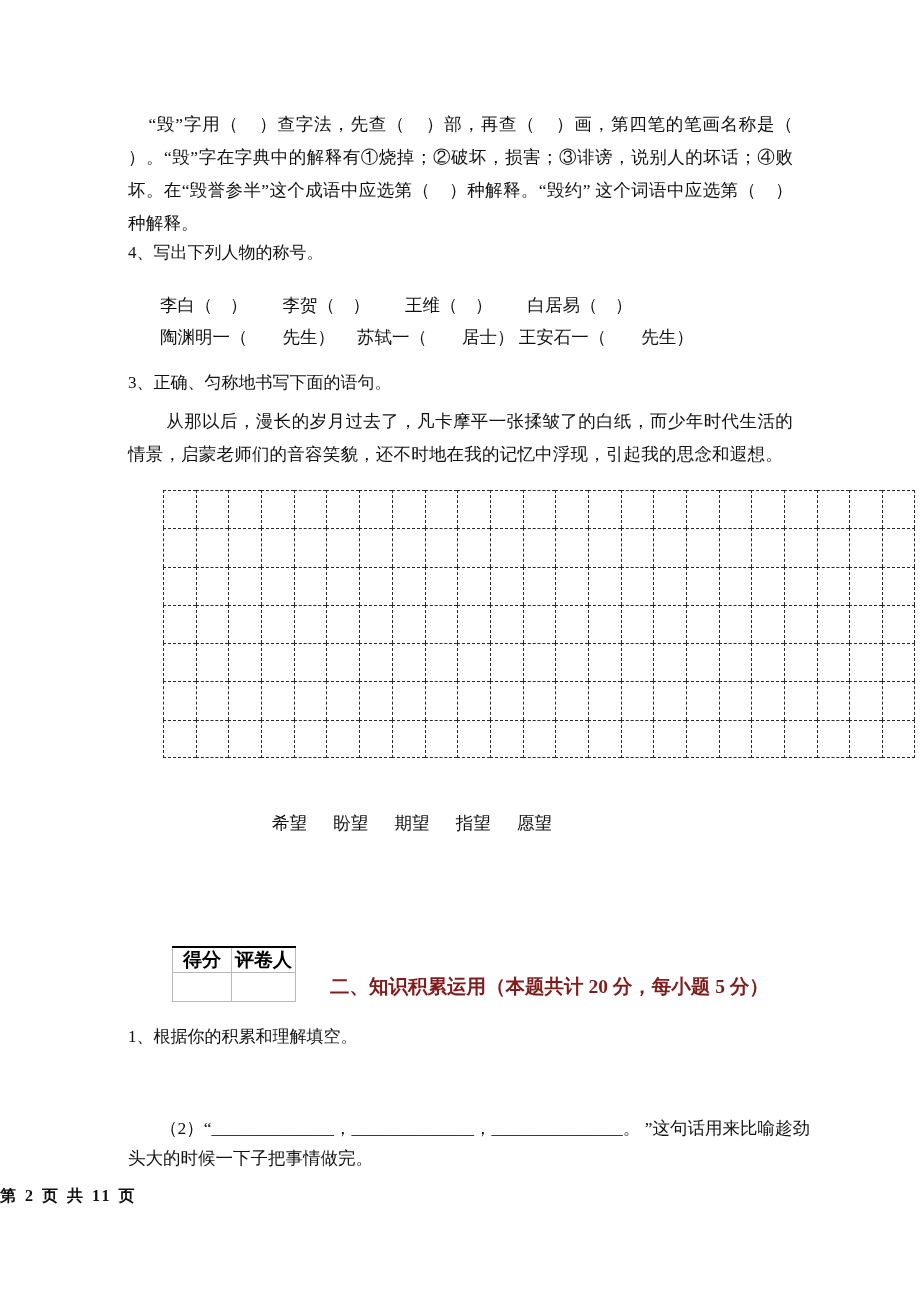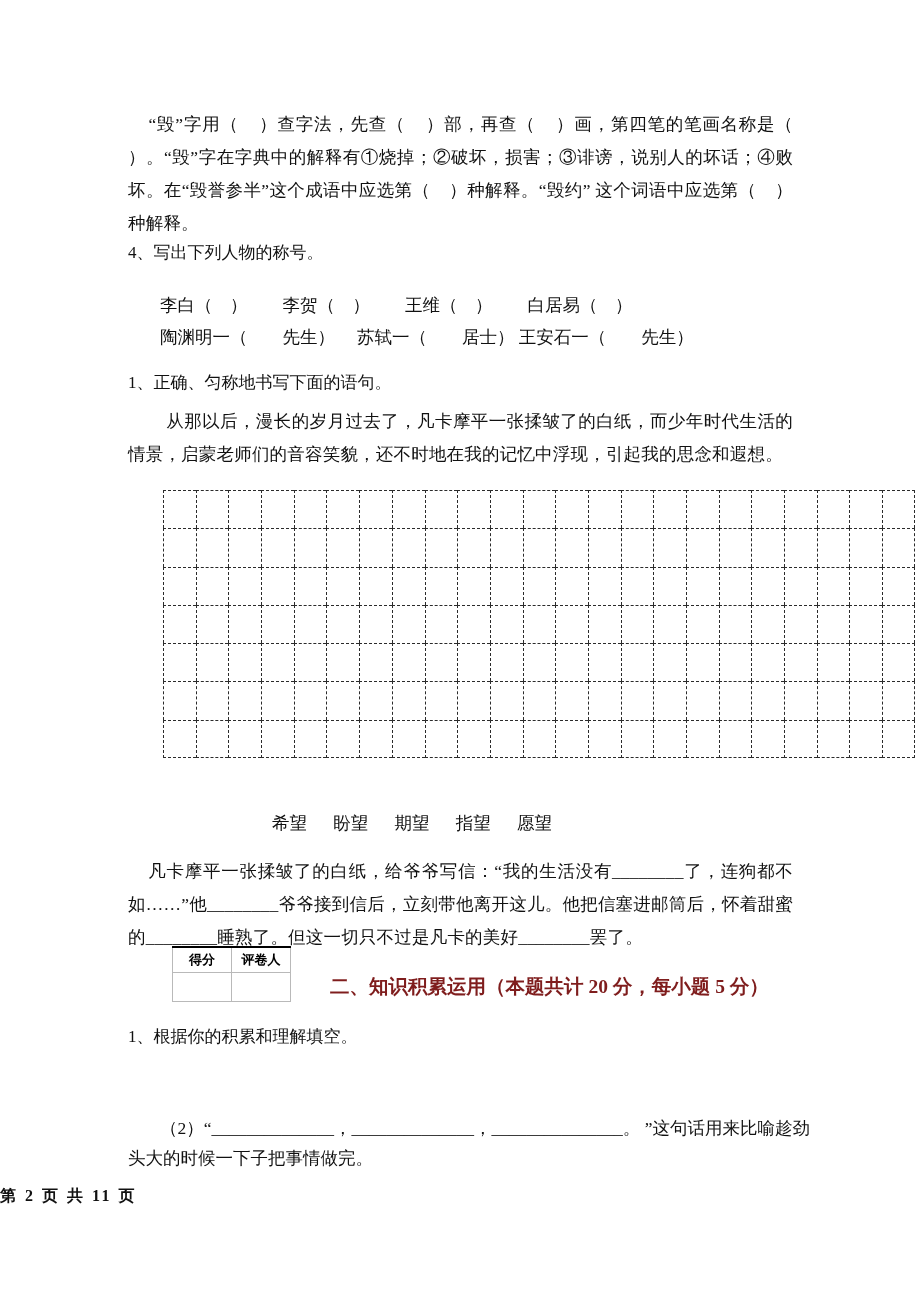--- a/index.html
+++ b/index.html
@@ -74,21 +74,21 @@
   #writing-grid .grid-cell:last-child {
     border-right: 1px dashed #2b2b2b;
   }
 
   
   #score-table {
     position: absolute;
     left: 172px;
     top: 946px;
     border-collapse: collapse;
-    font-size: 13px;
+    font-size: 19px;
     background: #fff;
   }
   #score-table td {
     border: 1px solid #b9b9b9;
     width: 52px;
     height: 24px;
     text-align: center;
     vertical-align: middle;
     padding: 0 3px;
     line-height: 24px;
@@ -133,21 +133,21 @@
 <div class="page">
 
   <div class="para" style="left:128px; top:108px; width:665px;">    “毁”字用（    ）查字法，先查（    ）部，再查（    ）画，第四笔的笔画名称是（    ）。“毁”字在字典中的解释有①烧掉；②破坏，损害；③诽谤，说别人的坏话；④败坏。在“毁誉参半”这个成语中应选第（    ）种解释。“毁约” 这个词语中应选第（    ）种解释。</div>
 
   <div class="q-label" style="left:128px; top:238px; width:600px;">4、写出下列人物的称号。</div>
 
   <div class="inline-row" style="left:160px; top:278px; width:700px;margin-top:12px;">李白（    ）        李贺（    ）        王维（    ）        白居易（    ）</div>
 
   <div class="inline-row" style="left:160px; top:322px; width:730px;">陶渊明一（        先生）     苏轼一（        居士） 王安石一（        先生）</div>
 
-  <div class="q-label" style="left:128px; top:368px; width:600px;">1、正确、匀称地书写下面的语句。</div>
+  <div class="q-label" style="left:128px; top:368px; width:600px;">3、正确、匀称地书写下面的语句。</div>
 
   <div class="para" style="left:128px; top:405px; width:665px;">        从那以后，漫长的岁月过去了，凡卡摩平一张揉皱了的白纸，而少年时代生活的情景，启蒙老师们的音容笑貌，还不时地在我的记忆中浮现，引起我的思念和遐想。</div>
 
   <div id="writing-grid">
       <div class="grid-row">
         <div class="grid-cell"></div>
         <div class="grid-cell"></div>
         <div class="grid-cell"></div>
         <div class="grid-cell"></div>
         <div class="grid-cell"></div>
@@ -318,21 +318,20 @@
         <div class="grid-cell"></div>
         <div class="grid-cell"></div>
         <div class="grid-cell"></div>
         <div class="grid-cell"></div>
       </div>
     </div>
 
 
   <div class="inline-row" style="left:272px; top:808px; width:560px;">希望      盼望      期望      指望      愿望</div>
 
-  <div class="para" style="left:128px; top:855px; width:665px;">    凡卡摩平一张揉皱了的白纸，给爷爷写信：“我的生活没有________了，连狗都不如……”他________爷爷接到信后，立刻带他离开这儿。他把信塞进邮筒后，怀着甜蜜的________睡熟了。但这一切只不过是凡卡的美好________罢了。</div>
 
   <table id="score-table">
     <tbody>
         <tr>
       <td>得分</td>
       <td>评卷人</td>
     </tr>
     <tr>
       <td class="blank-cell"></td>
       <td class="blank-cell"></td>

